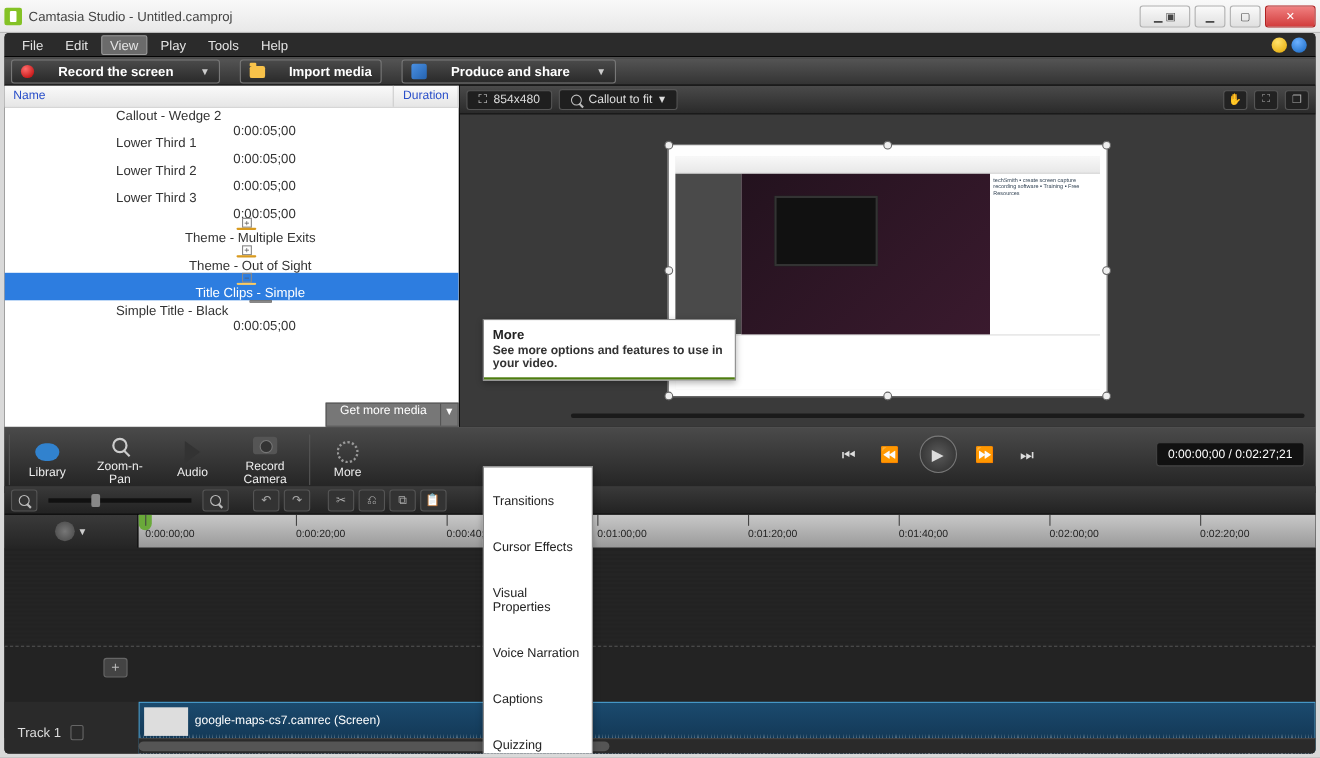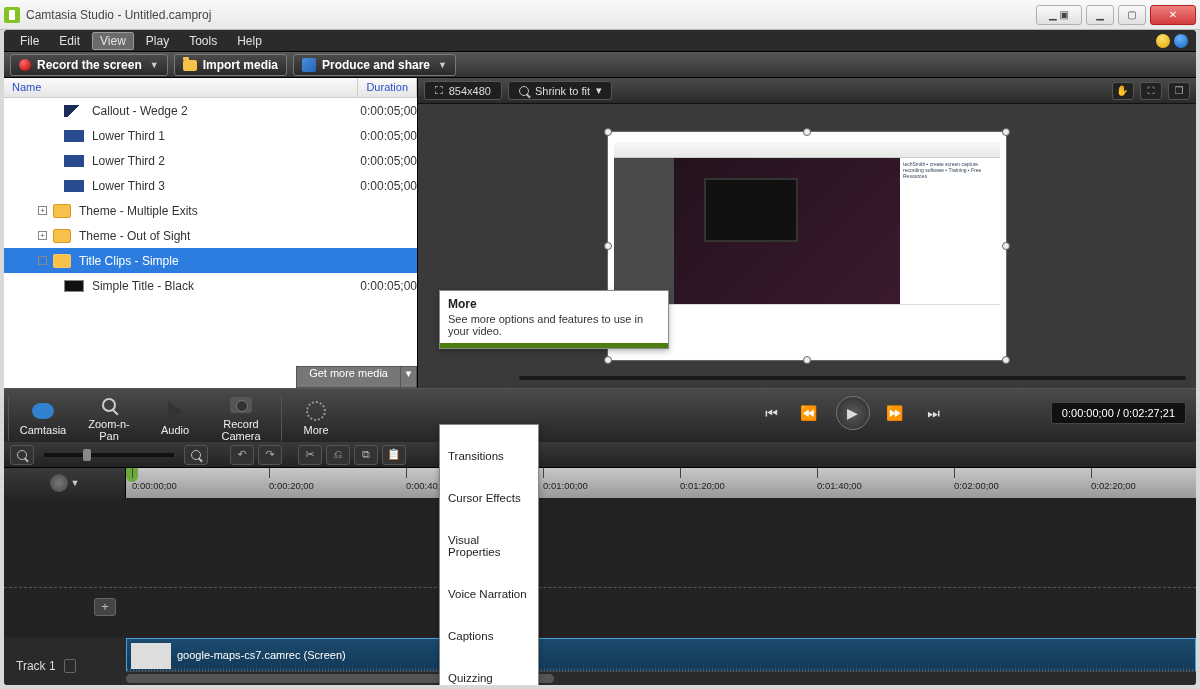--- a/index.html
+++ b/index.html
@@ -43,41 +43,41 @@
 .menubar .menu-item.active { background: #6b6b6b; border: 1px solid #9a9a9a; padding:1px 7px;}
 .menubar .help-icon { margin-left: auto; display:flex; gap:4px; }
 .help-bulb { width: 14px; height: 14px; background: radial-gradient(circle at 40% 30%, #ffe26c,#e2a500); border-radius: 50%; }
 .help-q { width: 14px; height: 14px; background: radial-gradient(circle at 40% 30%, #6cb1ff,#1565c0); border-radius: 50%; }
 
 
 .actionbar {
   height: 26px; background: linear-gradient(#555,#333); display:flex; align-items:center; padding: 0 6px;
   border-top: 1px solid #5a5a5a; border-bottom: 1px solid #000;
 }
-.actionbar .split { display:flex; align-items:center; gap:6px; color:#fff; font-size:12px; font-weight:bold; padding: 3px 8px; border:1px solid #777; border-radius:3px; margin-right:6px; background: linear-gradient(#4a4a4a,#2a2a2a); }
+.actionbar .split { display:flex; align-items:center; gap:22px; color:#fff; font-size:12px; font-weight:bold; padding: 3px 8px; border:1px solid #777; border-radius:3px; margin-right:18px; background: linear-gradient(#4a4a4a,#2a2a2a); }
 .rec-dot { width:12px; height:12px; background: radial-gradient(circle at 35% 30%,#ff6b6b,#b60000); border-radius:50%; }
 .folder-icon { width:14px; height:11px; background:#f8c24a; border-radius:2px; position:relative; }
 .folder-icon::before { content:""; position:absolute; top:-3px; left:0; width:6px; height:3px; background:#f8c24a; border-radius:1px 1px 0 0; }
 .share-icon { width:14px;height:14px; background:linear-gradient(135deg,#4a90e2,#2563b0); border-radius:2px; position:relative;}
 .caret { font-size: 9px; color:#ccc; margin-left:2px;}
 
 
 .content-row {
   display:flex; height: 310px;
 }
 
 
 .clip-panel {
   width: 413px; background:#fff; display:flex; flex-direction:column; position:relative;
 }
 .clip-header { display:flex; background: linear-gradient(#fafafa,#e6e6e6); border-bottom:1px solid #ccc; height:20px; font-size:11px; color:#2a4fc9;}
 .clip-header .col { padding: 3px 8px; border-right:1px solid #ccc;}
 .col-name { width: 359px;} .col-dur { flex:1;}
 .clip-list { flex:1; overflow:hidden; font-size:12px; }
-.clip-row { display:flex; align-items:center; height:25px; padding-left: 60px; color:#333; }
+.clip-row { display:flex; align-items:center; height:25px; padding-left: 60px; color:#333;flex-direction:column; }
 .clip-row .ic { width:20px; height:12px; margin-right:8px; }
 .clip-row .nm { width:270px;}
 .clip-row.theme { padding-left: 34px; font-size:12px;}
 .clip-row.theme .tree-btn { width:9px; height:9px; border:1px solid #888; margin-right:6px; font-size:8px; line-height:7px; text-align:center; color:#555;}
 .clip-row.theme .folder { width:18px; height:14px; background:#f8c24a; border-radius:2px; margin-right:8px; position:relative; border:1px solid #d89a20;}
 .clip-row.sel { background:#2d7de0; color:#fff;}
 .clip-row.sel .folder { border-color:#fff2;}
 .wedge-icon { width:18px; height:12px; background: linear-gradient(135deg,#1a2c5a 49%,transparent 50%); }
 .bar-blue { width:22px; height:4px; background:#274b8e;}
 .bar-thin { width:22px; height:2px; background:#274b8e;}
@@ -182,21 +182,21 @@
 }
 .tl-hscroll{ position:absolute; left:122px; right:0; bottom:0; height:14px; background:#2a2a2a; border-top:1px solid #444;}
 .tl-hscroll .thumb{ position:absolute; left:0; width:40%; top:2px; bottom:2px; background:#555; border-radius:6px;}
 
 
 .more-popup{
   position:absolute; left:435px; top:260px; width:230px; background:#fff; border:1px solid #888;
   box-shadow: 0 2px 6px rgba(0,0,0,.3); z-index:50;
 }
 .more-popup .hd{ padding:6px 8px 2px; font-weight:bold; font-size:12px; color:#222;}
-.more-popup .desc{ padding:0 8px 6px; font-size:11px; color:#333; border-bottom:5px solid #4d7c0f;}
+.more-popup .desc{ padding:0 8px 6px; font-size:11px; color:#333; border-bottom:2px solid #4d7c0f;font-weight:bold;}
 .more-menu{
   position:absolute; left:435px; top:394px; width:100px; background:#fff; border:1px solid #888;
   box-shadow: 0 2px 6px rgba(0,0,0,.3); z-index:50;
 }
 .more-menu .mi{ font-size:11.5px; color:#222; padding:5px 8px;margin-top:20px;}
 </style>
 </head>
 <body>
 
 <div class="titlebar">
@@ -299,21 +299,21 @@
     </div>
 
     <div class="preview-panel">
       <div class="preview-toolbar">
         <div class="pill">
           <span>⛶</span>
           <span>854x480</span>
         </div>
         <div class="pill">
           <span class="mag-icon"></span>
-          <span>Shrink to fit</span>
+          <span>Callout to fit</span>
           <span>▾</span>
         </div>
         <div class="right-icons">
           <div class="sq-btn">✋</div>
           <div class="sq-btn">⛶</div>
           <div class="sq-btn">❐</div>
         </div>
       </div>
       <div class="preview-area">
         <div class="canvas">
@@ -338,21 +338,21 @@
       </div>
     </div>
   </div>
 
   <div class="tooltabs">
     <div class="sep"></div>
     <div class="tab">
       <div class="ti">
           <span class="ti-callout"></span>
         </div>
-      <span>Camtasia</span>
+      <span>Library</span>
     </div>
     <div class="tab wide">
       <div class="ti">
           <span class="ti-zoom"></span>
         </div>
       <span style="white-space:pre;text-align:center;">Zoom-n-
 Pan</span>
     </div>
     <div class="tab">
       <div class="ti">

